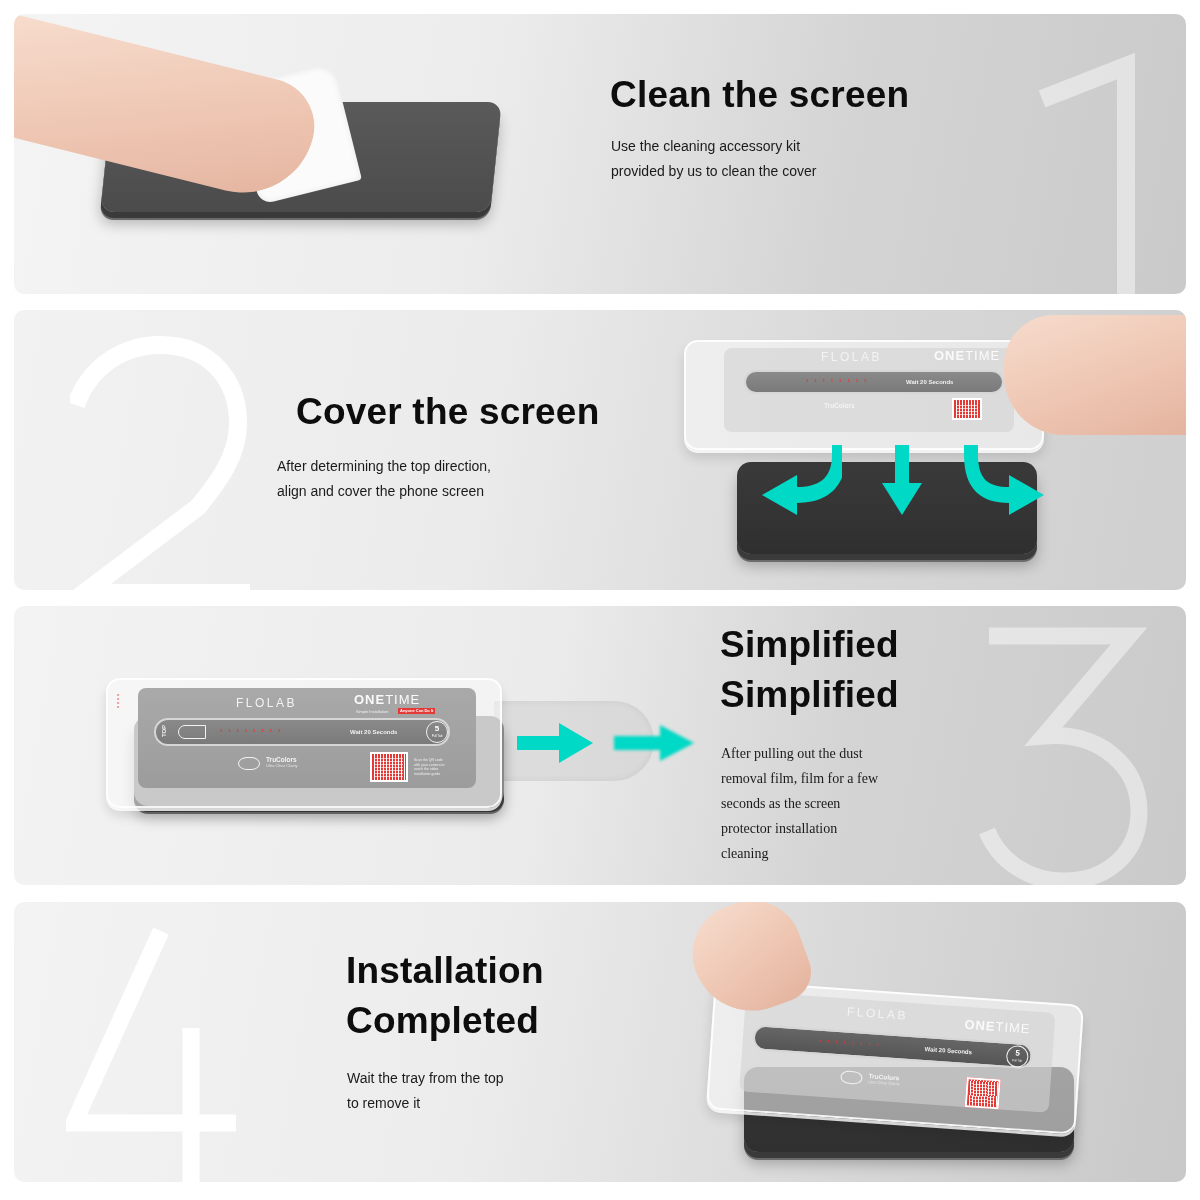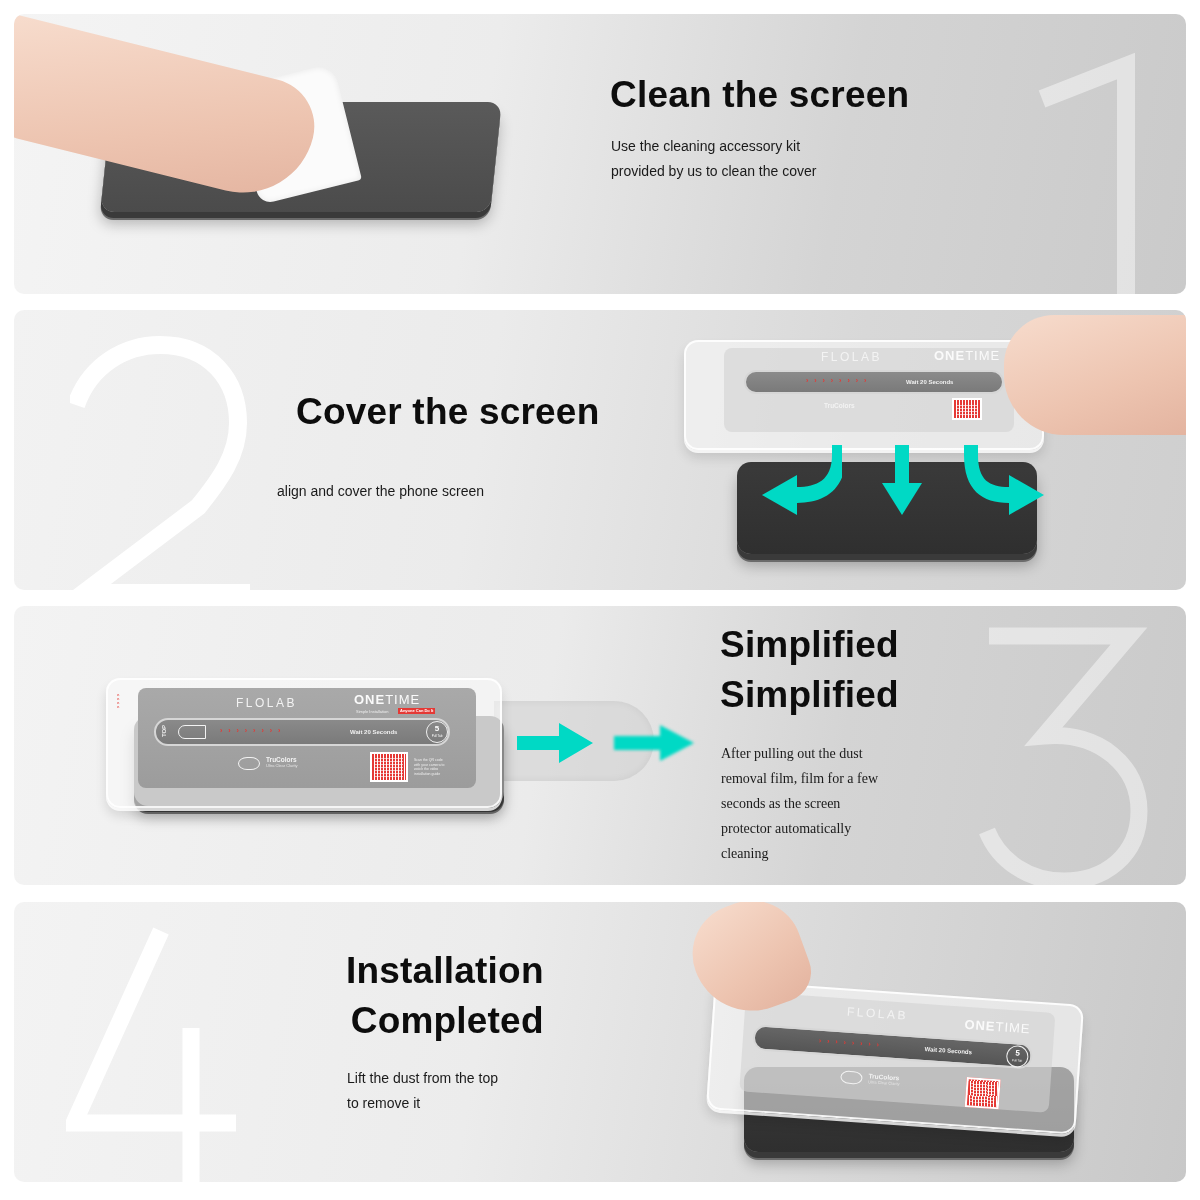--- a/index.html
+++ b/index.html
@@ -109,21 +109,21 @@
 
 <section class="card c2">
   <div class="numeral" style="left:56px; top:25px;">
     <svg width="180" height="260" viewBox="0 0 180 260">
       <path d="M6,70 C20,30 55,10 90,10 C140,10 168,45 168,88 C168,120 150,145 128,172 L14,258 L180,258" fill="none" stroke="#ffffff" stroke-width="18"></path>
     </svg>
   </div>
 
   <h2 class="heading" style="left:262px; top:77px;margin-left:20px;">Cover the screen</h2>
   <p class="desc" style="left:263px; top:144px;">
-    <br>
+    <span>After determining the top direction,</span><br>
     <span>align and cover the phone screen</span>
   </p>
 
   <div>
     <div class="phone dark" style="left:723px; top:152px; width:300px; height:92px;"></div>
 
     <div class="tray light" style="left:670px; top:30px; width:360px; height:110px;">
       <div class="tray-inner" style="left:38px; top:6px; width:290px; height:84px;"></div>
       <div class="brand" style="left:135px; top:8px;">FLOLAB</div>
       <div class="onetime" style="left:248px; top:6px;">
@@ -214,38 +214,38 @@
   </div>
 
   <h2 class="heading" style="left:706px; top:14px;">
     <span>Simplified</span><br>
     <span>Simplified</span>
   </h2>
   <p class="desc" style="left:707px; top:135px;font-family:Liberation Serif, serif;">
     <span>After pulling out the dust</span><br>
     <span>removal film, film for a few</span><br>
     <span>seconds as the screen</span><br>
-    <span>protector automatically</span><br>
+    <span>protector installation</span><br>
     <span>cleaning</span>
   </p>
 </section>
 
 <section class="card c4">
   <div class="numeral" style="left:52px; top:24px;">
     <svg width="170" height="260" viewBox="0 0 170 260">
       <path d="M95,5 L8,197 L170,197 M125,102 L125,260" fill="none" stroke="#ffffff" stroke-width="17"></path>
     </svg>
   </div>
 
-  <h2 class="heading" style="left:332px; top:44px;text-align:right;">
+  <h2 class="heading" style="left:332px; top:44px;">
     <span>Installation</span><br>
     <span>Completed</span>
   </h2>
   <p class="desc" style="left:333px; top:164px;">
-    <span>Lift the dust from the top</span><br>
+    <span>Wait the tray from the top</span><br>
     <span>to remove it</span>
   </p>
 
   <div>
     <div class="phone dark" style="left:730px; top:165px; width:330px; height:85px;"></div>
 
     <div class="tray light" style="left:696px; top:90px; width:370px; height:130px; transform: rotate(4deg);">
       <div class="tray-inner" style="left:30px; top:8px; width:310px; height:100px;"></div>
       <div class="brand" style="left:132px; top:14px;">FLOLAB</div>
       <div class="onetime" style="left:250px; top:18px;">

